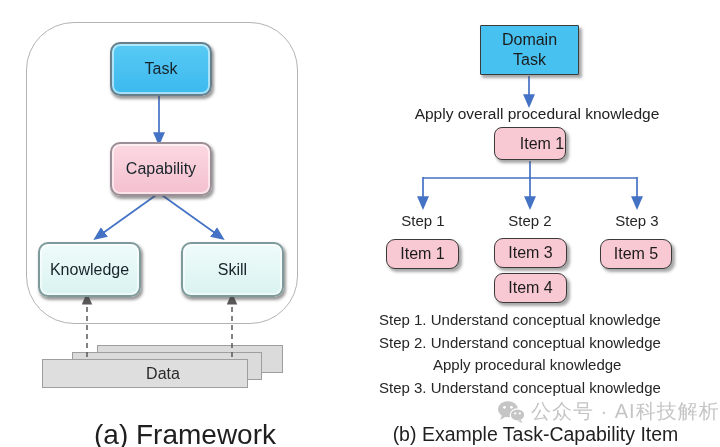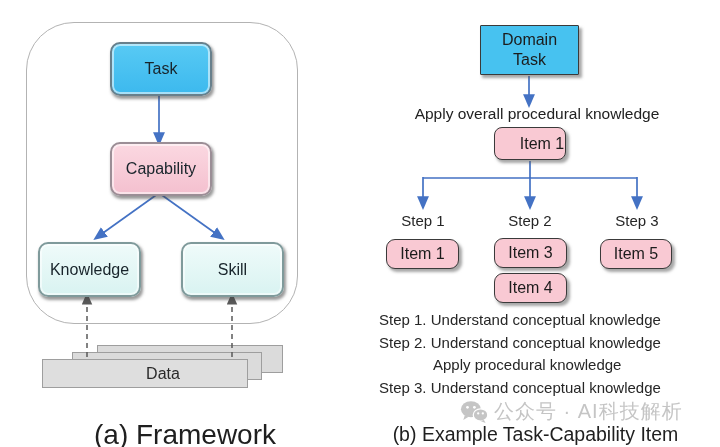--- a/index.html
+++ b/index.html
@@ -136,21 +136,21 @@
   <span>Item 5</span>
 </div>
 
 <div class="abs notes" style="left:379px;top:309px;width:330px;">
   <div>Step 1. Understand conceptual knowledge</div>
   <div>Step 2. Understand conceptual knowledge</div>
   <div class="indent">Apply procedural knowledge</div>
   <div>Step 3. Understand conceptual knowledge</div>
 </div>
 
-<div class="abs watermark" style="left:460px;top:398px;">
+<div class="abs watermark" style="left:497px;top:398px;">
   <svg width="28" height="23" viewBox="0 0 36 30">
     <ellipse cx="14" cy="12" rx="13" ry="10.5" fill="#c5c5c5"></ellipse>
     <path d="M6,20 L4,26 L11,22 z" fill="#c5c5c5"></path>
     <circle cx="9.5" cy="9.5" r="1.8" fill="#ffffff"></circle>
     <circle cx="18.5" cy="9.5" r="1.8" fill="#ffffff"></circle>
     <ellipse cx="26.5" cy="19.5" rx="9.5" ry="8" fill="#c5c5c5" stroke="#ffffff" stroke-width="1.6"></ellipse>
     <path d="M31,26 L33,30 L26.5,27.4 z" fill="#c5c5c5"></path>
     <circle cx="23.5" cy="17.5" r="1.5" fill="#ffffff"></circle>
     <circle cx="29.5" cy="17.5" r="1.5" fill="#ffffff"></circle>
   </svg>

